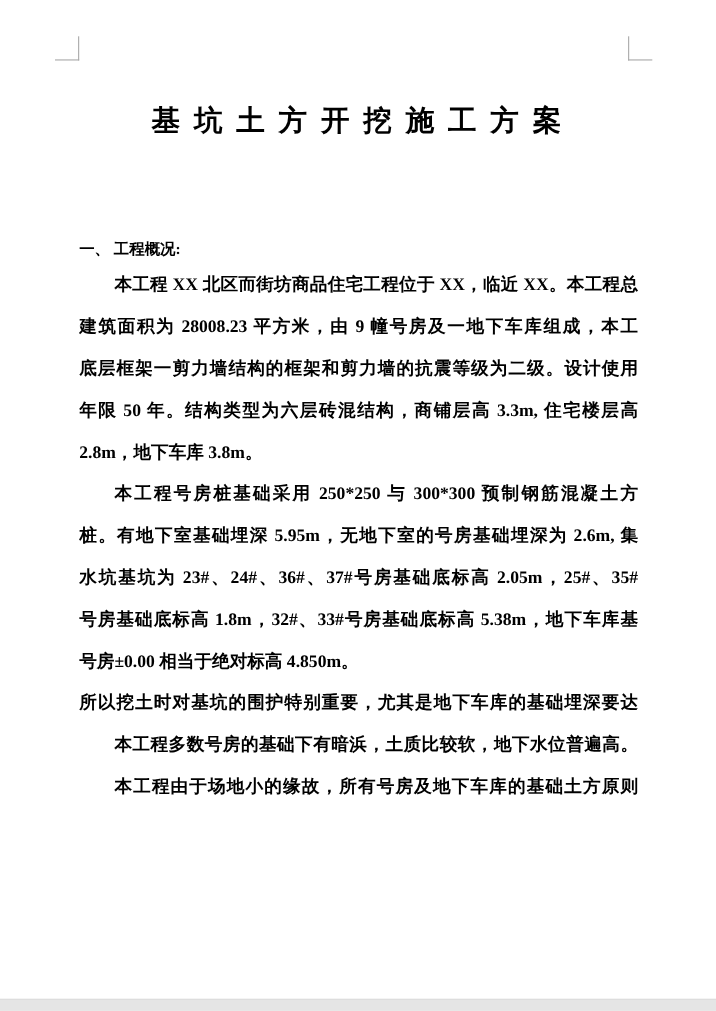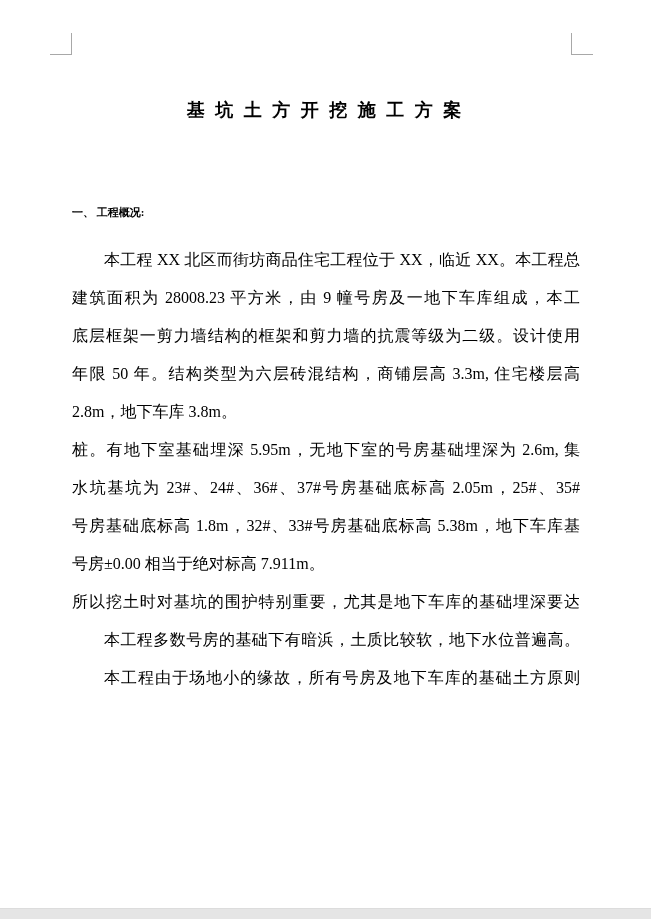--- a/index.html
+++ b/index.html
@@ -17,50 +17,51 @@
   
   .corner-mark { position: absolute; width: 22px; height: 22px; }
   .corner-mark.left  { left: 50px;  top: 33px; border-right: 1px solid #a8a8a8; border-bottom: 1px solid #a8a8a8; }
   .corner-mark.right { left: 571px; top: 33px; border-left: 1px solid #a8a8a8; border-bottom: 1px solid #a8a8a8; }
 
   .doc-title {
     position: absolute;
     top: 95px; left: 0;
     width: 100%;
     text-align: center;
-    font-size: 18px;
+    font-size: 26px;
     font-weight: bold;
     letter-spacing: 3px;
     line-height: 30px;
     white-space: nowrap;
   }
 
   .doc-heading {
     position: absolute;
-    top: 200px; left: 72px;
-    font-size: 11px;
+    top: 216px; left: 72px;
+    font-size: 14px;
     font-weight: bold;
     line-height: 24px;
     white-space: nowrap;
   }
 
   .doc-body {
     position: absolute;
     top: 241px; left: 72px;
     width: 508px;
     font-size: 16px;
     line-height: 38px;
     z-index: 1;
   }
   .doc-line {
     display: block;
     height: 38px;
     overflow: hidden;
     text-align: justify;
     text-align-last: justify;
+    font-weight: bold;
   }
   .doc-line.indent { text-indent: 2em; }
   .doc-line.last   { text-align-last: left; }
 
   
   .bottom-strip {
     position: absolute;
     left: 0; bottom: 0;
     width: 100%; height: 11px;
     background: #e5e5e5;
@@ -81,24 +82,25 @@
   <h2 class="doc-heading">一、 工程概况:</h2>
 
   <div class="doc-body">
 
     <span class="doc-line indent">本工程 XX 北区而街坊商品住宅工程位于 XX，临近 XX。本工程总</span>
     <span class="doc-line">建筑面积为 28008.23 平方米，由 9 幢号房及一地下车库组成，本工</span>
     <span class="doc-line">底层框架一剪力墙结构的框架和剪力墙的抗震等级为二级。设计使用</span>
     <span class="doc-line">年限 50 年。结构类型为六层砖混结构，商铺层高 3.3m, 住宅楼层高</span>
     <span class="doc-line last">2.8m，地下车库 3.8m。</span>
 
+    <span class="doc-line indent">本工程号房桩基础采用 250*250 与 300*300 预制钢筋混凝土方</span>
     <span class="doc-line">桩。有地下室基础埋深 5.95m，无地下室的号房基础埋深为 2.6m, 集</span>
     <span class="doc-line">水坑基坑为 23#、24#、36#、37#号房基础底标高 2.05m，25#、35#</span>
     <span class="doc-line">号房基础底标高 1.8m，32#、33#号房基础底标高 5.38m，地下车库基</span>
-    <span class="doc-line last">号房±0.00 相当于绝对标高 7.911m。</span>
+    <span class="doc-line last">号房±0.00 相当于绝对标高 4.850m。</span>
 
     <span class="doc-line">所以挖土时对基坑的围护特别重要，尤其是地下车库的基础埋深要达</span>
     <span class="doc-line indent">本工程多数号房的基础下有暗浜，土质比较软，地下水位普遍高。</span>
 
     <span class="doc-line indent">本工程由于场地小的缘故，所有号房及地下车库的基础土方原则</span>
   </div>
 
   <div class="bottom-strip"></div>
 
 </div>

